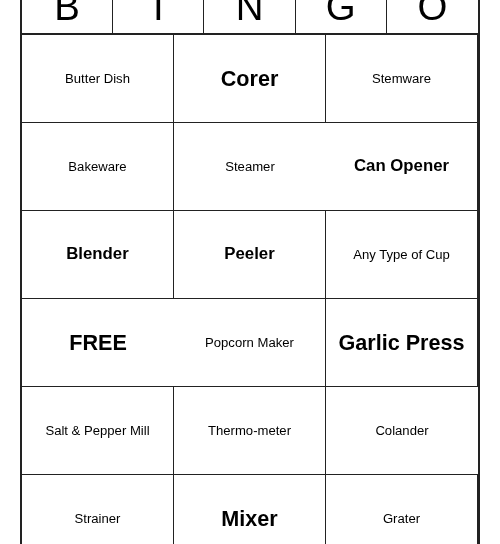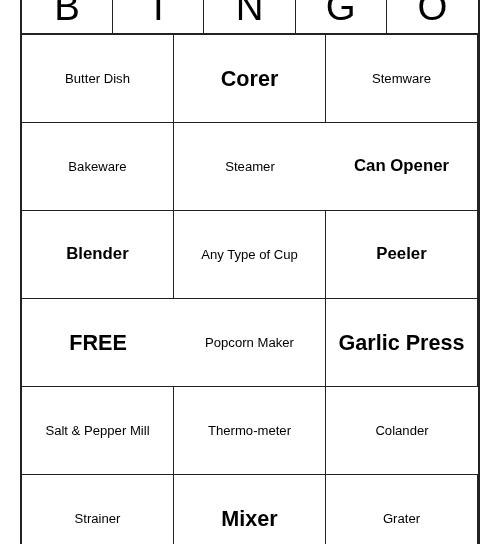--- a/index.html
+++ b/index.html
@@ -93,24 +93,24 @@
       <div class="bingo-cell">
         <span class="cell-text">Steamer</span>
       </div>
       <div class="bingo-cell">
         <span class="cell-text-medium">Can Opener</span>
       </div>
       <div class="bingo-cell">
         <span class="cell-text-medium">Blender</span>
       </div>
       <div class="bingo-cell">
-        <span class="cell-text">Any Type of Cup</span>
+        <span class="cell-text-medium">Peeler</span>
       </div>
       <div class="bingo-cell">
-        <span class="cell-text-medium">Peeler</span>
+        <span class="cell-text">Any Type of Cup</span>
       </div>
       <div class="bingo-cell">
         <span class="cell-text-large">FREE</span>
       </div>
       <div class="bingo-cell">
         <span class="cell-text">Popcorn Maker</span>
       </div>
       <div class="bingo-cell">
         <span class="cell-text-large">Garlic Press</span>
       </div>

